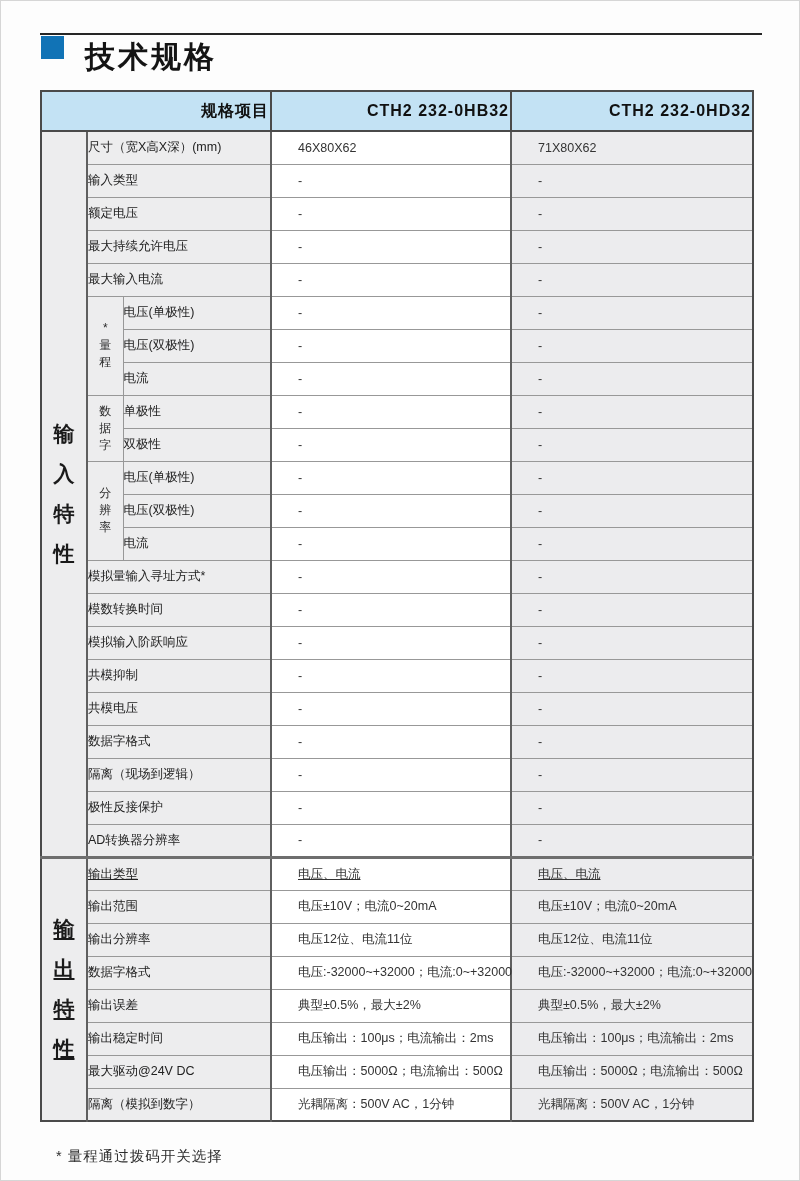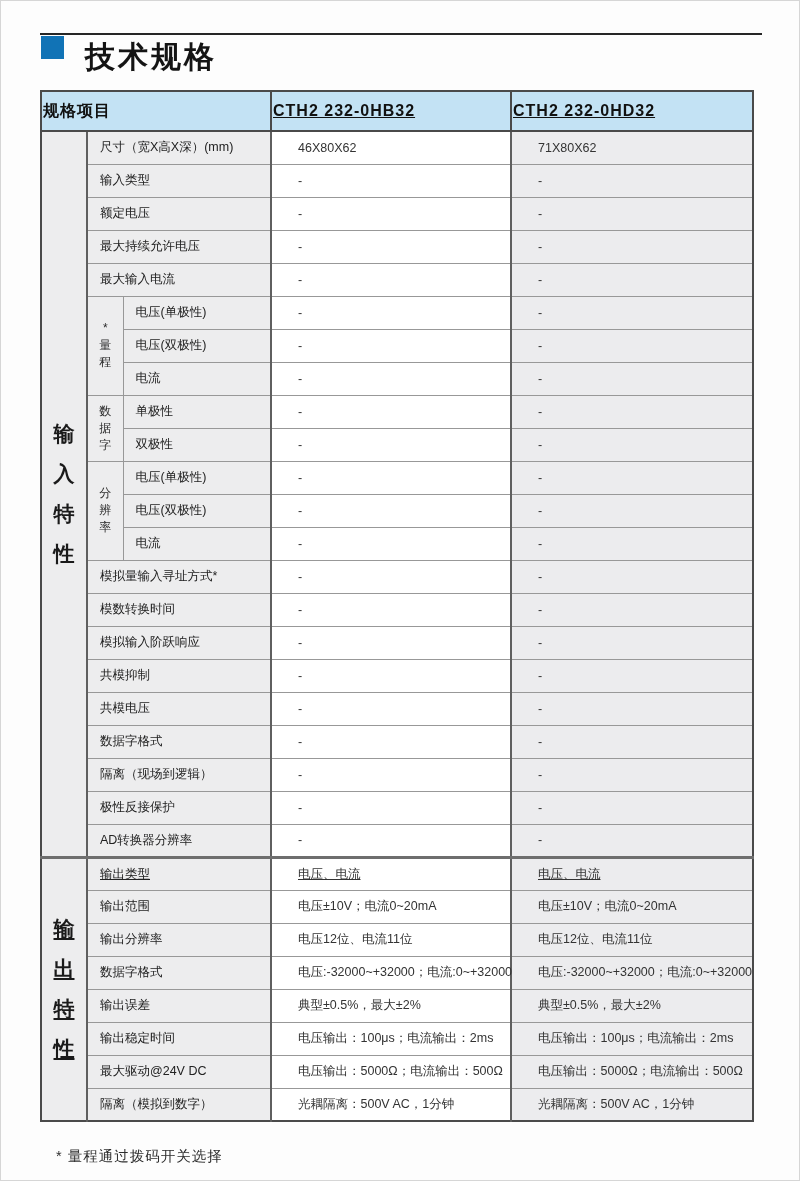--- a/index.html
+++ b/index.html
@@ -45,24 +45,24 @@
     width:712px;
     border-collapse:collapse;
     table-layout:fixed;
     border:2px solid var(--grid-dark);
   }
   thead th{
     background:var(--header-blue);
     height:36px;
     font-size:16px;font-weight:bold;color:#111;
     border-bottom:2px solid var(--grid-dark);
-    text-align:left;vertical-align:middle;
+    text-align:right;vertical-align:middle;
     letter-spacing:1px;
   }
-  thead th.th-model{border-left:2px solid var(--grid-dark);text-decoration:underline;}
+  thead th.th-model{border-left:2px solid var(--grid-dark);}
   tbody tr{height:33px;}
   tbody td{
     border-top:1px solid var(--grid);
     border-right:1px solid var(--grid);
     vertical-align:middle;
     box-sizing:border-box;
   }
   td.sidebar-cell{
     background:var(--cell-gray);
     font-size:21px;font-weight:bold;color:#1a1a1a;
@@ -72,21 +72,21 @@
   }
   td.group-cell{
     background:var(--cell-gray);
     font-size:12px;color:#2a2a2a;
     line-height:17px;text-align:center;
     white-space:pre-line;
   }
   td.label-cell{
     background:var(--cell-gray);
     font-size:12.5px;color:#222;
-    padding-left:12px;text-align:left;
+    padding-left:0;text-align:left;
     white-space:nowrap;
   }
   td.value-cell{
     background:#ffffff;
     font-size:12.5px;color:#333;
     padding-left:26px;text-align:left;
     border-left:2px solid var(--grid-mid);
     white-space:nowrap;
   }
   td.value-cell.alt{background:var(--alt-gray);}

